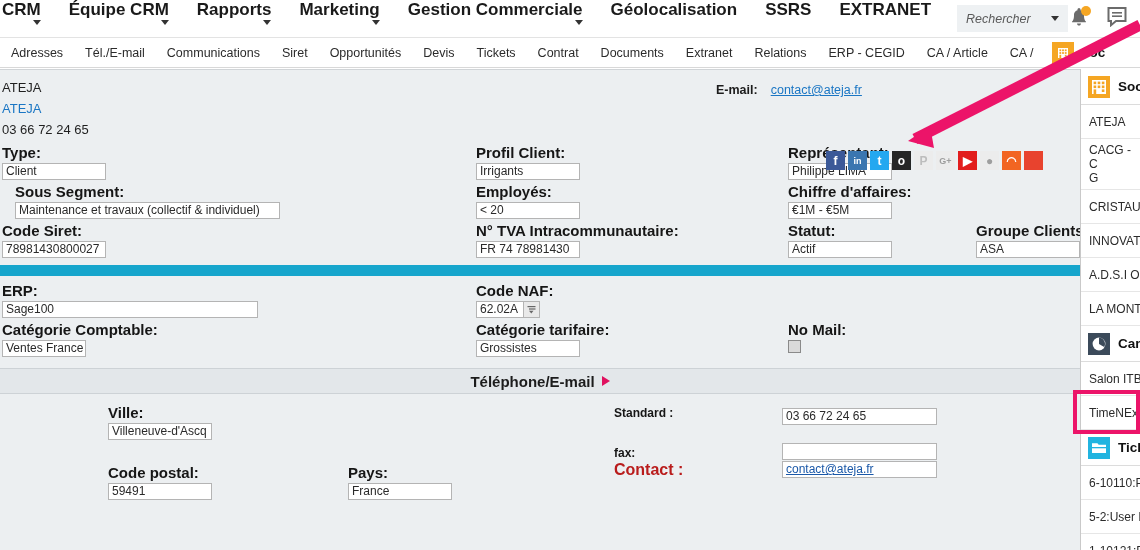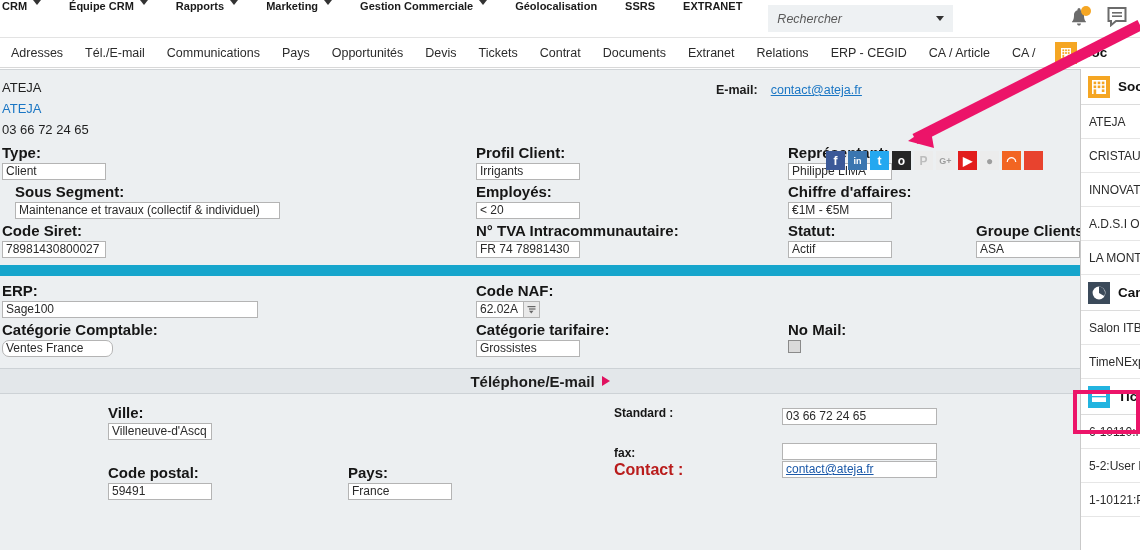--- a/index.html
+++ b/index.html
@@ -13,23 +13,23 @@
   }
   #app { position: relative; width: 1140px; height: 550px; overflow: hidden; }
 
   
   .topnav {
     height: 38px; background: #fff; display: flex; align-items: center;
     border-bottom: 1px solid #e3e3e3; position: relative;
   }
   .topnav-items { display: flex; align-items: center; height: 100%; padding-left: 0; }
   .topnav-item {
-    font-size: 11px; font-weight: bold; color: #1a1a1a;
-    padding: 0 14px; height: 100%; display: flex; align-items: flex-start;
-    white-space: nowrap; cursor: pointer;
+    font-size: 17px; font-weight: bold; color: #1a1a1a;
+    padding: 0 14px; height: 100%; display: flex; align-items: flex-end;
+    white-space: nowrap; cursor: pointer; flex-direction: column;
   }
   .topnav-item:first-child { padding-left: 2px; }
   .caret-dn {
     display: inline-block; margin-left: 6px;
     width: 0; height: 0; border-left: 4px solid transparent;
     border-right: 4px solid transparent; border-top: 5px solid #333;
   }
   .search-box {
     margin-left: 12px; width: 185px; height: 27px; background: #eef1f3;
     display: flex; align-items: center; justify-content: space-between;
@@ -186,21 +186,21 @@
         </svg>
       </div>
     </div>
   </div>
 
   <div class="subnav">
     <div id="subnav-items" style="display:flex;align-items:flex-start;height:100%;">
         <div class="subnav-item">Adresses</div>
         <div class="subnav-item">Tél./E-mail</div>
         <div class="subnav-item">Communications</div>
-        <div class="subnav-item">Pays</div>
+        <div class="subnav-item">Siret</div>
         <div class="subnav-item">Opportunités</div>
         <div class="subnav-item">Devis</div>
         <div class="subnav-item">Tickets</div>
         <div class="subnav-item">Contrat</div>
         <div class="subnav-item">Documents</div>
         <div class="subnav-item">Extranet</div>
         <div class="subnav-item">Relations</div>
         <div class="subnav-item">ERP - CEGID</div>
         <div class="subnav-item">CA / Article</div>
         <div class="subnav-item">CA /</div>
@@ -306,21 +306,21 @@
                   <path d="M2 5.8h4.5l-2.2 2.6z" fill="#666"></path>
                 </svg>
             </span>
           </span>
         </div>
       </div>
 
       <div class="frow">
         <div class="fld" style="left:0;top:0;">
           <span class="flbl">Catégorie Comptable:</span>
-          <span class="finp" style="width:111px;border-radius:7px;">Ventes France</span>
+          <span class="finp" style="width:84px;">Ventes France</span>
         </div>
         <div class="fld" style="left:474px;top:0;">
           <span class="flbl">Catégorie tarifaire:</span>
           <span class="finp" style="width:104px;">Grossistes</span>
         </div>
         <div class="fld" style="left:786px;top:0;">
           <span class="flbl">No Mail:</span>
           <span class="chkbox"></span>
         </div>
       </div>
@@ -392,20 +392,21 @@
             <rect x="5.6" y="9.5" width="2.6" height="2.6" fill="#f5a623"></rect>
             <rect x="9.7" y="9.5" width="2.6" height="2.6" fill="#f5a623"></rect>
             <rect x="13.8" y="9.5" width="2.6" height="2.6" fill="#f5a623"></rect>
             <rect x="5.6" y="13.4" width="2.6" height="4.6" fill="#f5a623"></rect>
             <rect x="13.8" y="13.4" width="2.6" height="2.6" fill="#f5a623"></rect>
           </svg>
         </span>
         <span class="rp-group-t">Soc</span>
       </div>
       <div class="rp-item">ATEJA</div>
+      <div class="rp-item two">CACG - C<br>G</div>
       <div class="rp-item">CRISTAUX</div>
       <div class="rp-item">INNOVATI</div>
       <div class="rp-item">A.D.S.I OU</div>
       <div class="rp-item">LA MONTI</div>
       <div class="rp-group">
         <span class="rp-ico">
           <svg width="22" height="22" viewBox="0 0 22 22">
             <rect x="0" y="0" width="22" height="22" fill="#3b4a5a"></rect>
             <circle cx="11" cy="11" r="6.4" fill="#fff"></circle>
             <path d="M11 11 L11 4.6 A6.4 6.4 0 0 1 16.2 14.1 Z" fill="#3b4a5a"></path>

